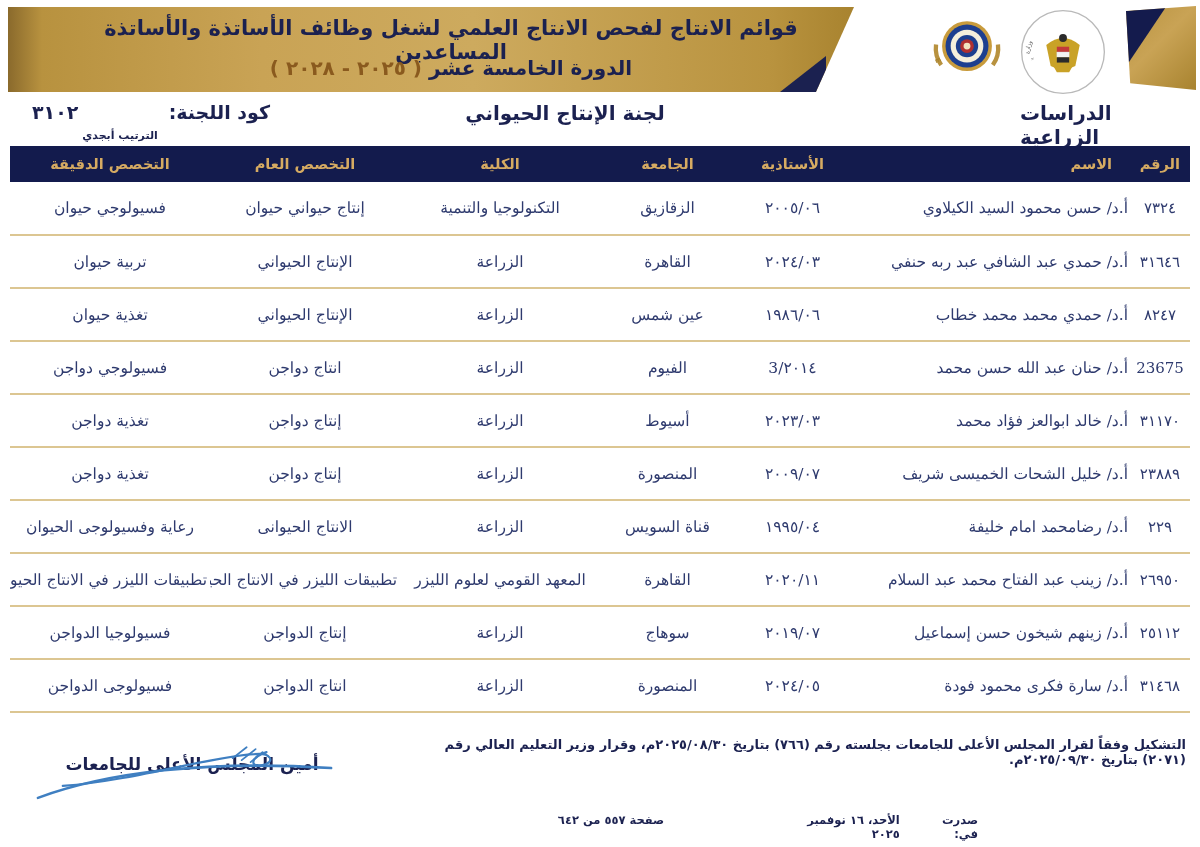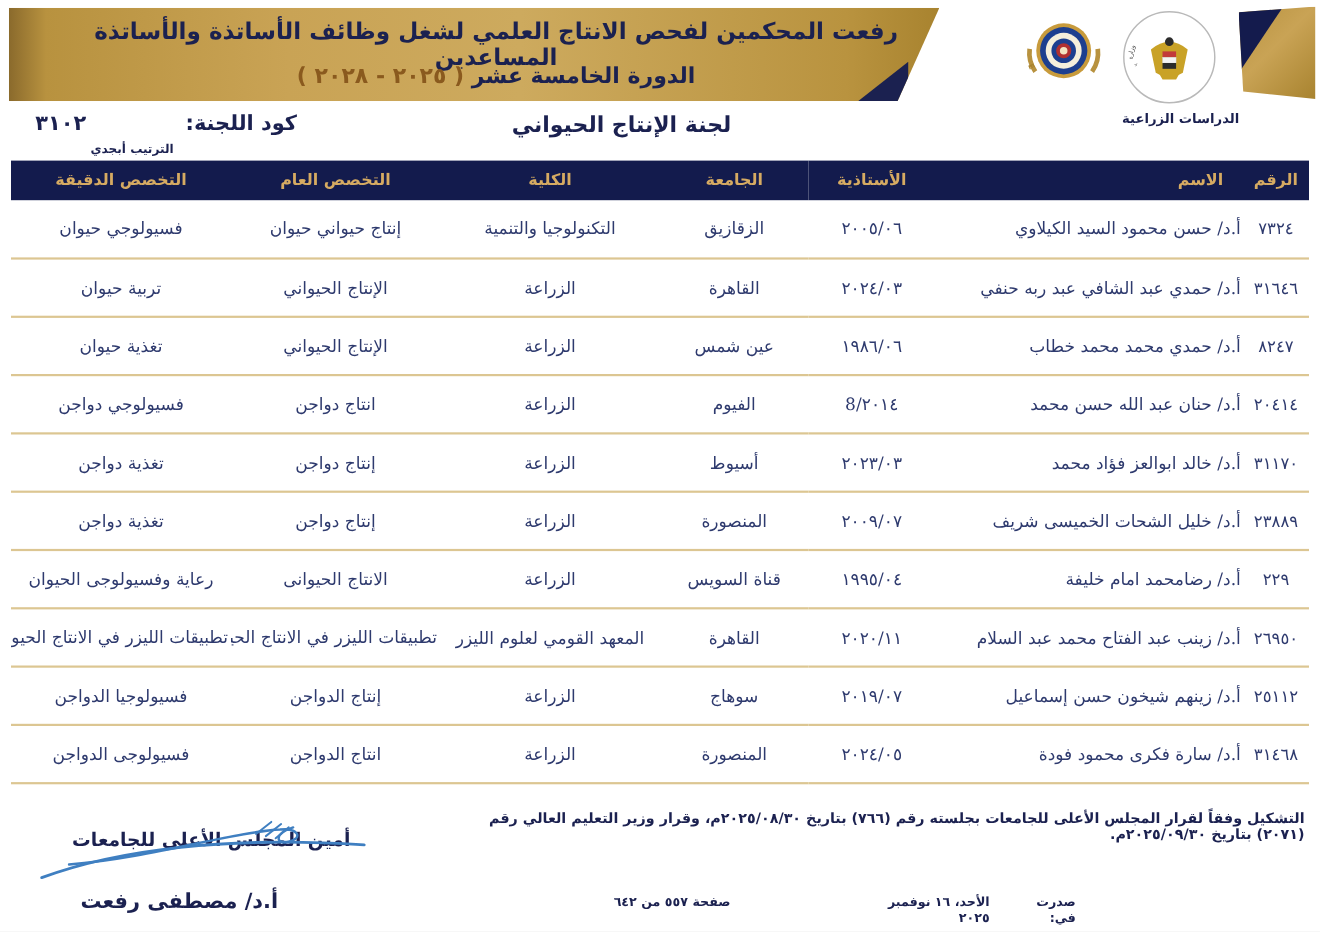--- a/index.html
+++ b/index.html
@@ -27,21 +27,21 @@
     clip-path:polygon(0 6%,58% 0,0 72%);}
 
   
   .logo{position:absolute}
   .logo svg{width:100%;height:100%;display:block}
   .badge{top:10px;left:922px;width:90px;height:86px}
   .ministry{top:8px;left:1018px;width:90px;height:88px}
 
   
   .sector{position:absolute;top:101px;left:1020px;width:172px;text-align:left;
-    color:#1b2150;font-weight:bold;font-size:12px}
+    color:#1b2150;font-weight:bold;font-size:20px}
   .committee{position:absolute;top:101px;left:0;width:1130px;text-align:center;
     color:#1b2150;font-weight:bold;font-size:20px}
   .codebox{position:absolute;top:101px;left:32px;width:238px;display:flex;
     justify-content:space-between;align-items:center;direction:rtl;
     color:#1b2150;font-weight:bold;font-size:19px}
   .codebox .val{letter-spacing:7px;font-size:19px}
   .ordering{position:absolute;top:129px;left:60px;width:120px;text-align:center;
     color:#1b2150;font-weight:bold;font-size:11px}
 
   
@@ -70,21 +70,21 @@
     color:#1b2150;font-weight:bold;font-size:11.5px}
   .issued{position:absolute;top:813px;left:778px;width:200px;display:flex;direction:rtl;
     gap:16px;color:#1b2150;font-weight:bold;font-size:11.5px}
 </style>
 </head>
 <body>
 
 <div class="page">
 
   <div class="banner">
-    <div class="t1">رفعت المحكمين لفحص الانتاج العلمي لشغل وظائف الأساتذة والأساتذة المساعدين</div>
+    <div class="t1">قوائم الانتاج لفحص الانتاج العلمي لشغل وظائف الأساتذة والأساتذة المساعدين</div>
     <div class="t2">
       <span>الدورة الخامسة عشر</span>
       <span class="years">( ٢٠٢٥ - ٢٠٢٨ )</span>
     </div>
     <div class="fold"></div>
   </div>
 
   <div class="logo badge">
     <svg viewBox="0 0 100 100">
       <path d="M20,64 A34,34 0 0 1 14,40" fill="none" stroke="#b8923f" stroke-width="5"></path>
@@ -181,23 +181,23 @@
       <td class="c-num">٨٢٤٧</td>
       <td class="c-name">أ.د/  حمدي محمد محمد خطاب</td>
       <td>١٩٨٦/٠٦</td>
       <td>عين شمس</td>
       <td>الزراعة</td>
       <td>الإنتاج الحيواني</td>
       <td>تغذية حيوان</td>
     </tr>
 
     <tr>
-      <td class="c-num">٢٠٤١٤</td>
+      <td class="c-num">23675</td>
       <td class="c-name">أ.د/  حنان عبد الله حسن محمد</td>
-      <td>٢٠١٤/8</td>
+      <td>٢٠١٤/3</td>
       <td>الفيوم</td>
       <td>الزراعة</td>
       <td>انتاج دواجن</td>
       <td>فسيولوجي دواجن</td>
     </tr>
 
     <tr>
       <td class="c-num">٣١١٧٠</td>
       <td class="c-name">أ.د/  خالد ابوالعز فؤاد محمد</td>
       <td>٢٠٢٣/٠٣</td>
@@ -263,21 +263,20 @@
   <div class="formation">التشكيل وفقاً لقرار المجلس الأعلى للجامعات بجلسته رقم (٧٦٦) بتاريخ ٢٠٢٥/٠٨/٣٠م، وقرار وزير التعليم العالي رقم (٢٠٧١) بتاريخ ٢٠٢٥/٠٩/٣٠م.</div>
 
   <div class="sig-title">أمين المجلس الأعلى للجامعات</div>
   <div class="signature">
     <svg viewBox="0 0 320 68">
       <path d="M10 56 C80 30 180 18 305 26" fill="none" stroke="#3f7fc1" stroke-width="2.6" stroke-linecap="round"></path>
       <path d="M35 44 C110 38 185 14 228 12 C244 10 250 20 236 23 C224 26 222 16 240 10" fill="none" stroke="#3f7fc1" stroke-width="2.2" stroke-linecap="round"></path>
       <path d="M206 16 l14 -11 M215 18 l14 -11 M224 20 l12 -10" fill="none" stroke="#3f7fc1" stroke-width="1.8" stroke-linecap="round"></path>
     </svg>
   </div>
-  <div class="sig-name">أ.د/ مصطفى رفعت</div>
 
   <div class="pageinfo">صفحة ٥٥٧ من ٦٤٢</div>
   <div class="issued">
     <span>صدرت في:</span>
     <span>الأحد، ١٦ نوفمبر ٢٠٢٥</span>
   </div>
 
 </div>
 
 </body></html>

